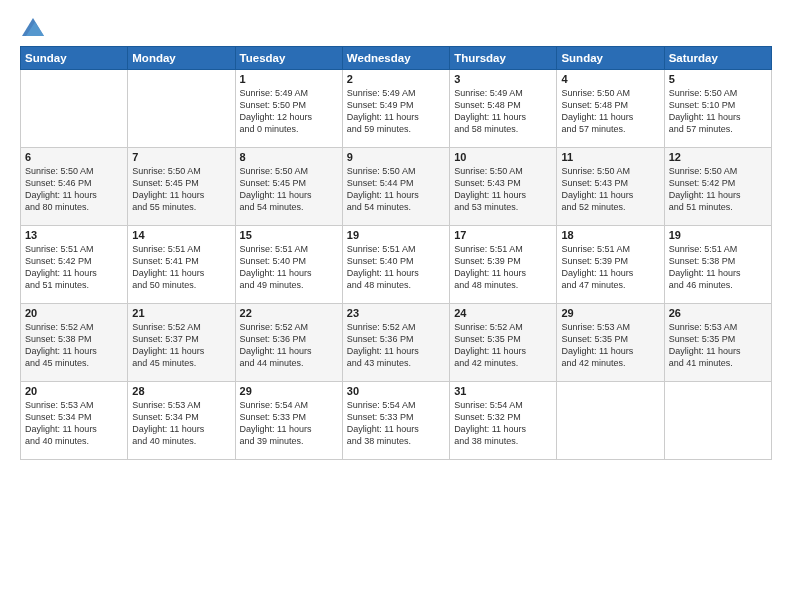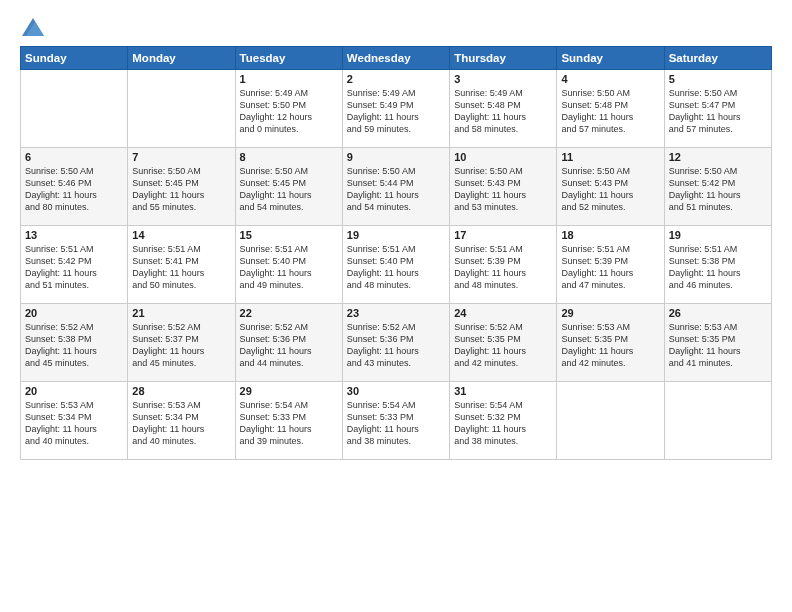--- a/index.html
+++ b/index.html
@@ -165,21 +165,21 @@
           <td>
             <span class="day-num">4</span>
             <span class="cell-line">Sunrise: 5:50 AM</span>
             <span class="cell-line">Sunset: 5:48 PM</span>
             <span class="cell-line">Daylight: 11 hours</span>
             <span class="cell-line">and 57 minutes.</span>
           </td>
           <td>
             <span class="day-num">5</span>
             <span class="cell-line">Sunrise: 5:50 AM</span>
-            <span class="cell-line">Sunset: 5:47 PM</span>
+            <span class="cell-line">Sunset: 5:10 PM</span>
             <span class="cell-line">Daylight: 11 hours</span>
             <span class="cell-line">and 57 minutes.</span>
           </td>
         </tr>
         <tr>
           <td>
             <span class="day-num">6</span>
             <span class="cell-line">Sunrise: 5:50 AM</span>
             <span class="cell-line">Sunset: 5:46 PM</span>
             <span class="cell-line">Daylight: 11 hours</span>

